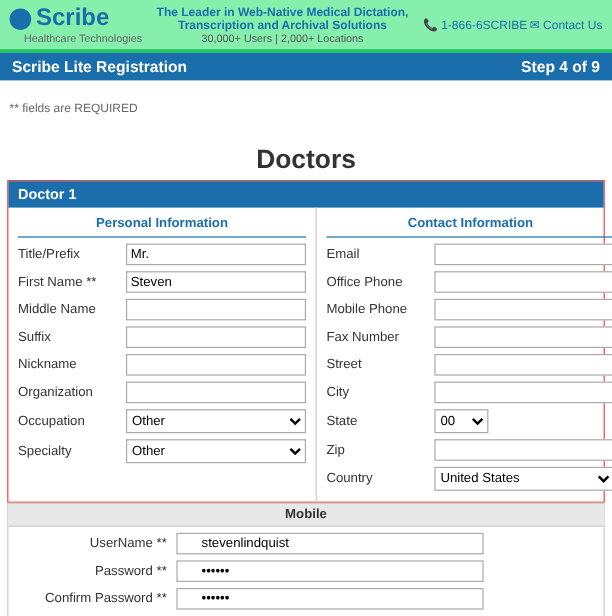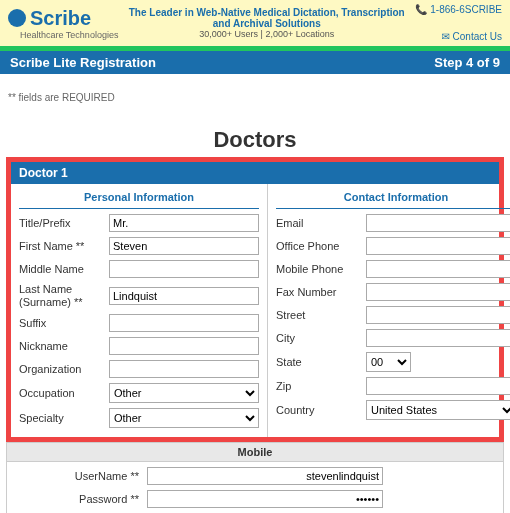--- a/index.html
+++ b/index.html
@@ -4,22 +4,22 @@
   <style>
     * { box-sizing: border-box; margin: 0; padding: 0; }
     body { font-family: Arial, sans-serif; font-size: 12px; background: #fff; width: 510px; }
 
     
     .top-header {
       display: flex;
       align-items: center;
       justify-content: space-between;
       padding: 4px 8px;
-      background: #fef9c3;
-      border-bottom: 5px solid #22c55e;
+      background: #86efac;
+      border-bottom: 3px solid #22c55e;
     }
     .logo-area {
       display: flex;
       flex-direction: column;
     }
     .logo-area .logo-text {
       font-size: 20px;
       font-weight: bold;
       color: #1a6eac;
       display: flex;
@@ -47,23 +47,22 @@
     .header-center .tagline {
       font-weight: bold;
       font-size: 10px;
     }
     .header-center .subline {
       font-size: 9px;
       color: #555;
     }
     .header-right {
       display: flex;
-      flex-direction: column;
       align-items: flex-end;
-      gap: 16px;
+      gap: 2px;
       font-size: 10px;
     }
     .header-right a {
       color: #1a6eac;
       text-decoration: none;
       font-size: 10px;
     }
 
     
     .reg-bar {
@@ -89,21 +88,21 @@
       text-align: center;
       font-size: 22px;
       font-weight: bold;
       color: #333;
       padding: 6px 0 4px;
     }
 
     
     .doctor-section {
       margin: 0 6px;
-      border: 5px solid #ef4444;
+      border: 1px solid #ef4444;
     }
     .doctor-header {
       background: #1a6eac;
       color: #fff;
       font-weight: bold;
       font-size: 12px;
       padding: 4px 8px;
     }
 
     
@@ -186,26 +185,25 @@
       margin-bottom: 5px;
     }
     .access-label {
       width: 120px;
       font-size: 11px;
       color: #333;
       text-align: right;
       padding-right: 8px;
     }
     .access-input {
-      width: 236px;
+      width: 256px;
       height: 18px;
       border: 1px solid #aaa;
       font-size: 11px;
-      padding: 1px 3px;
-      text-align: right;
+      padding: 1px 20px;
     }
   </style>
 </head>
 <body>
 
 <div class="top-header">
   <div class="logo-area">
     <div class="logo-text">
       <span class="logo-globe"></span>
       <span>Scribe</span>
@@ -243,24 +241,20 @@
         <label class="form-label">Title/Prefix</label>
         <input class="form-input" type="text" value="Mr." style="">
       </div>
       <div class="form-row">
         <label class="form-label">First Name **</label>
         <input class="form-input" type="text" value="Steven" style="">
       </div>
       <div class="form-row">
         <label class="form-label">Middle Name</label>
         <input class="form-input" type="text" value="" style="">
-      </div>
-      <div class="form-row">
-        <label class="form-label" style="line-height:1.2">Last Name (Surname) **</label>
-        <input class="form-input" type="text" value="Lindquist" style="">
       </div>
       <div class="form-row">
         <label class="form-label">Suffix</label>
         <input class="form-input" type="text" value="" style="">
       </div>
       <div class="form-row">
         <label class="form-label">Nickname</label>
         <input class="form-input" type="text" value="" style="">
       </div>
       <div class="form-row">

